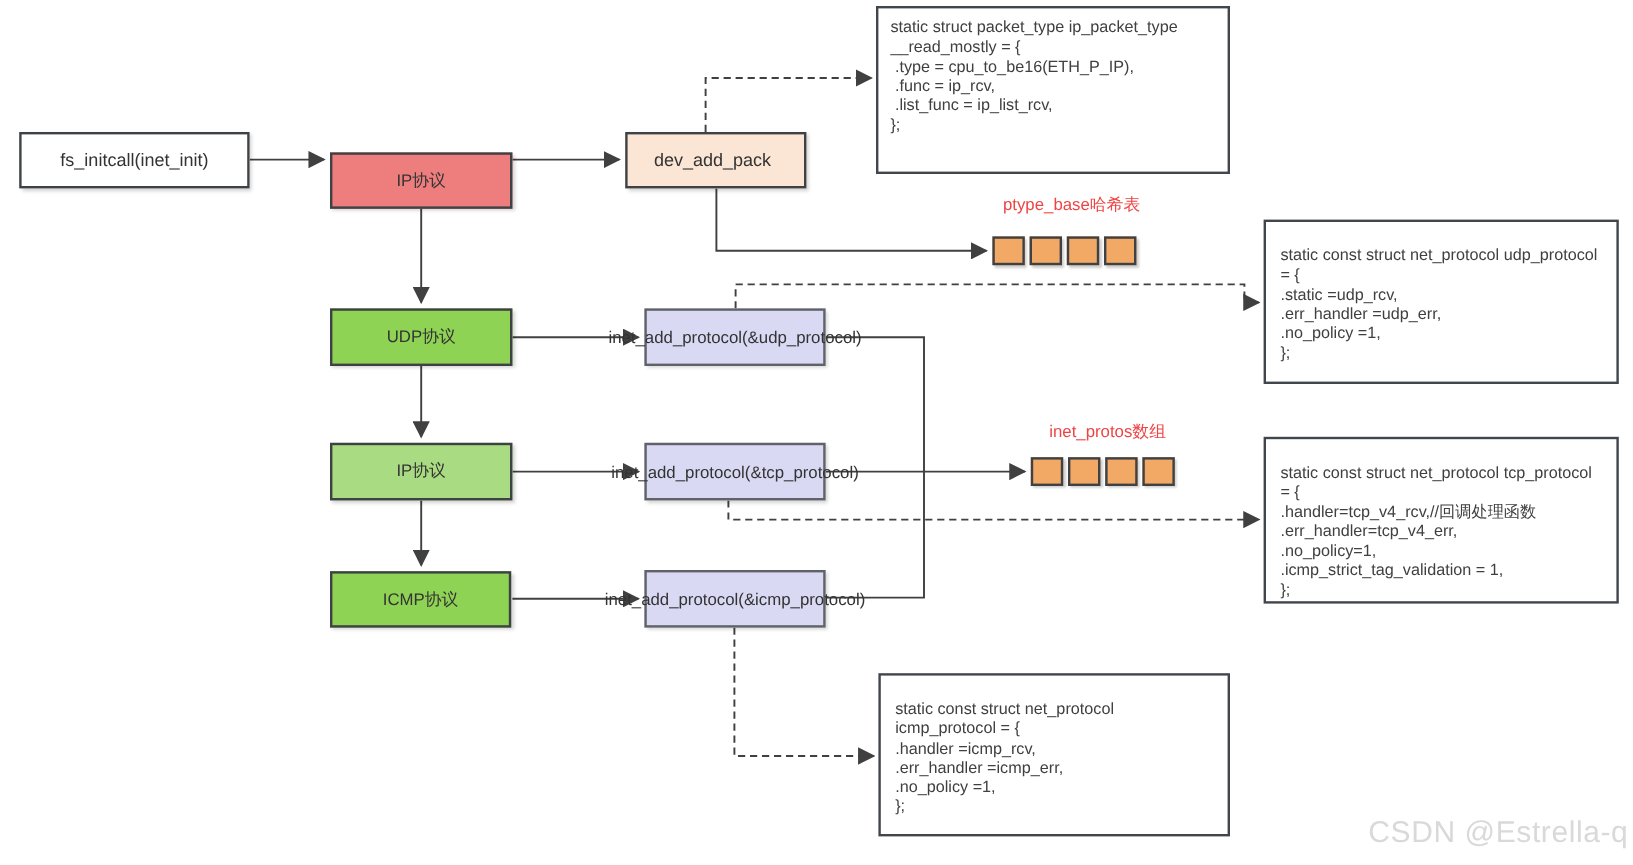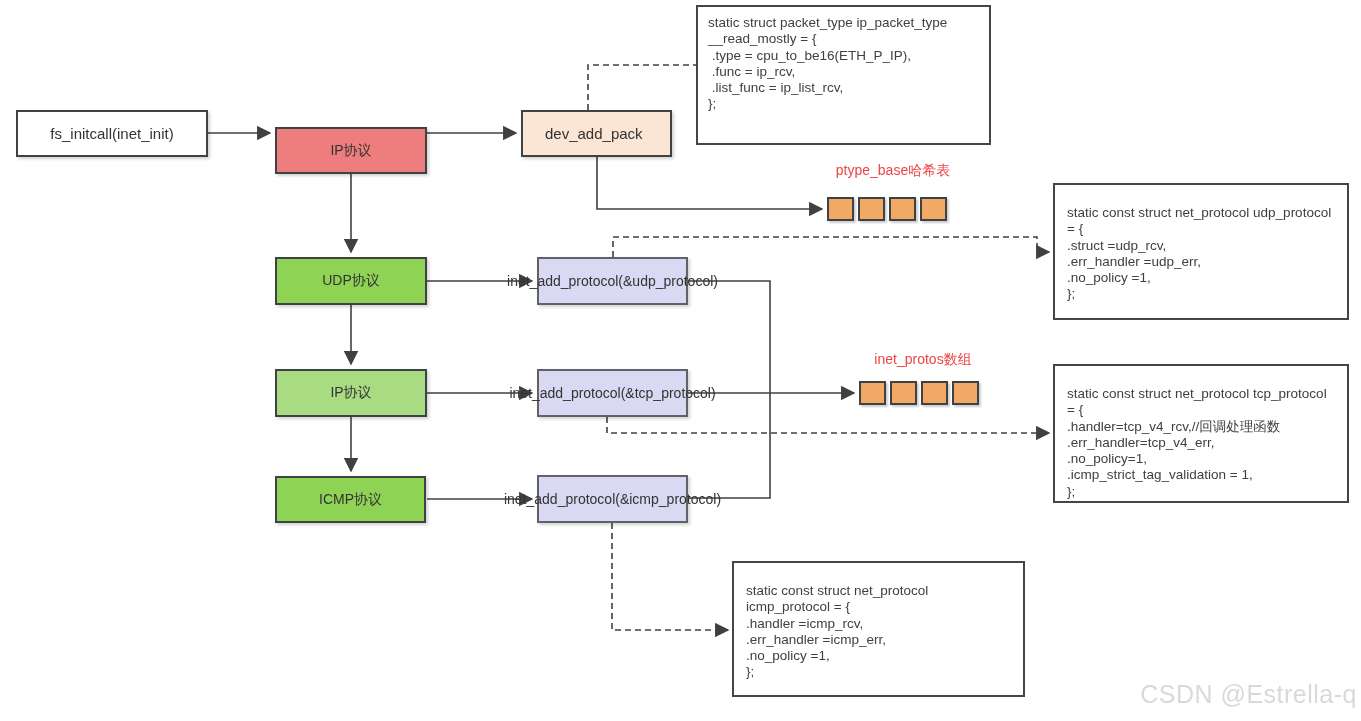--- a/index.html
+++ b/index.html
@@ -112,36 +112,36 @@
 
   <div class="node green" style="left:275px;top:476px;width:151px;height:47px;">
       <span>ICMP协议</span>
     </div>
 
   <div class="node lavender" style="left:537px;top:475px;width:151px;height:48px;">
     <span>inet_add_protocol</span>
     <span>(&amp;icmp_protocol)</span>
   </div>
 
-  <div class="code-box" style="left:696px;top:5px;width:295px;height:140px;">
+  <div class="code-box" style="left:730px;top:5px;width:295px;height:140px;">
     <div class="inner">
         <div class="code-line">static struct packet_type ip_packet_type</div>
         <div class="code-line">__read_mostly = {</div>
         <div class="code-line"> .type = cpu_to_be16(ETH_P_IP),</div>
         <div class="code-line"> .func = ip_rcv,</div>
         <div class="code-line"> .list_func = ip_list_rcv,</div>
         <div class="code-line">};</div>
       </div>
   </div>
 
   <div class="code-box pad-lg" style="left:1053px;top:183px;width:296px;height:137px;">
     <div class="inner">
         <div class="code-line">static const struct net_protocol udp_protocol</div>
         <div class="code-line">= {</div>
-        <div class="code-line">.struct =udp_rcv,</div>
+        <div class="code-line">.static =udp_rcv,</div>
         <div class="code-line">.err_handler =udp_err,</div>
         <div class="code-line">.no_policy =1,</div>
         <div class="code-line">};</div>
       </div>
   </div>
 
   <div class="code-box pad-lg" style="left:1053px;top:364px;width:296px;height:139px;">
     <div class="inner">
         <div class="code-line">static const struct net_protocol tcp_protocol</div>
         <div class="code-line">= {</div>

